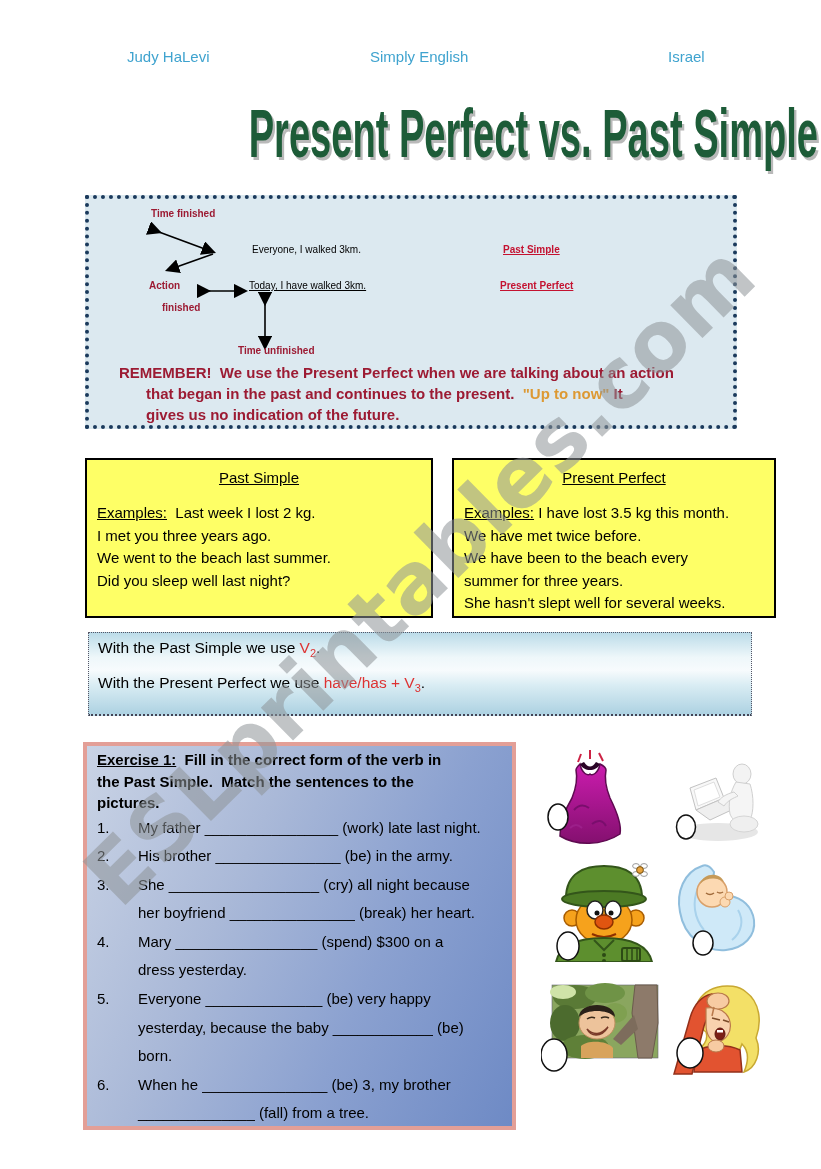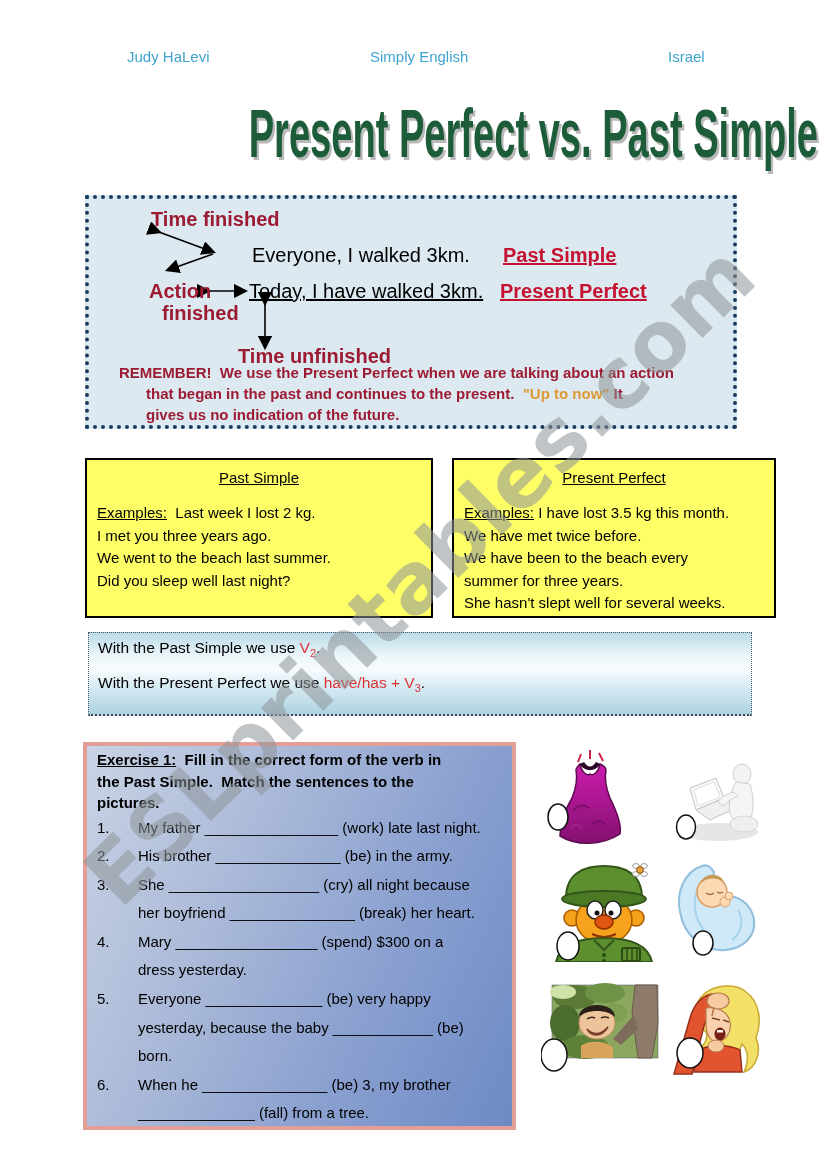--- a/index.html
+++ b/index.html
@@ -11,21 +11,21 @@
   
   #title-wrap{top:94px;left:0;width:821px;text-align:center;margin-left:25px;}
   #title-inner{display:inline-block;transform:scaleX(0.56);transform-origin:center;
      font-size:68px;font-weight:bold;white-space:nowrap;color:#1d5c38;
      text-shadow:4px 3px 0 #b9b9b9;letter-spacing:0px;}
   
   #diagram-box{left:85px;top:195px;width:652px;height:234px;background:#dce9f0;
      border:4px dotted #1b3a5c;box-sizing:border-box;}
   .maroon{color:#9c1b33;font-weight:bold;}
   .redlbl{color:#c41230;font-weight:bold;text-decoration:underline;}
-  .dtext{font-size:20px;}
+  .dtext{font-size:10px;}
   .pre{white-space:pre;}
   #remember{left:30px;top:163px;width:605px;font-size:15px;line-height:21px;}
   #remember .ind{margin-left:27px;}
   .orange{color:#dd9933;font-weight:bold;}
   
   .ybox{background:#feff66;border:2px solid #000;box-sizing:border-box;padding:7px 10px;
         font-size:15px;line-height:22.4px;}
   .ybox .btitle{text-align:center;text-decoration:underline;margin-bottom:13px;}
   .u{text-decoration:underline;}
   

